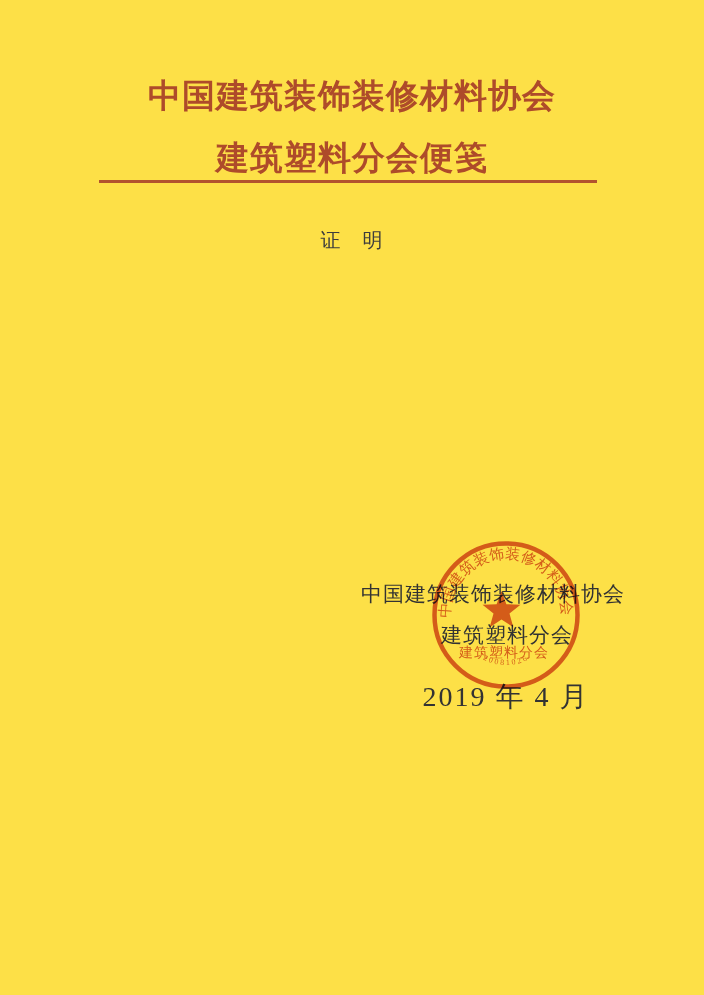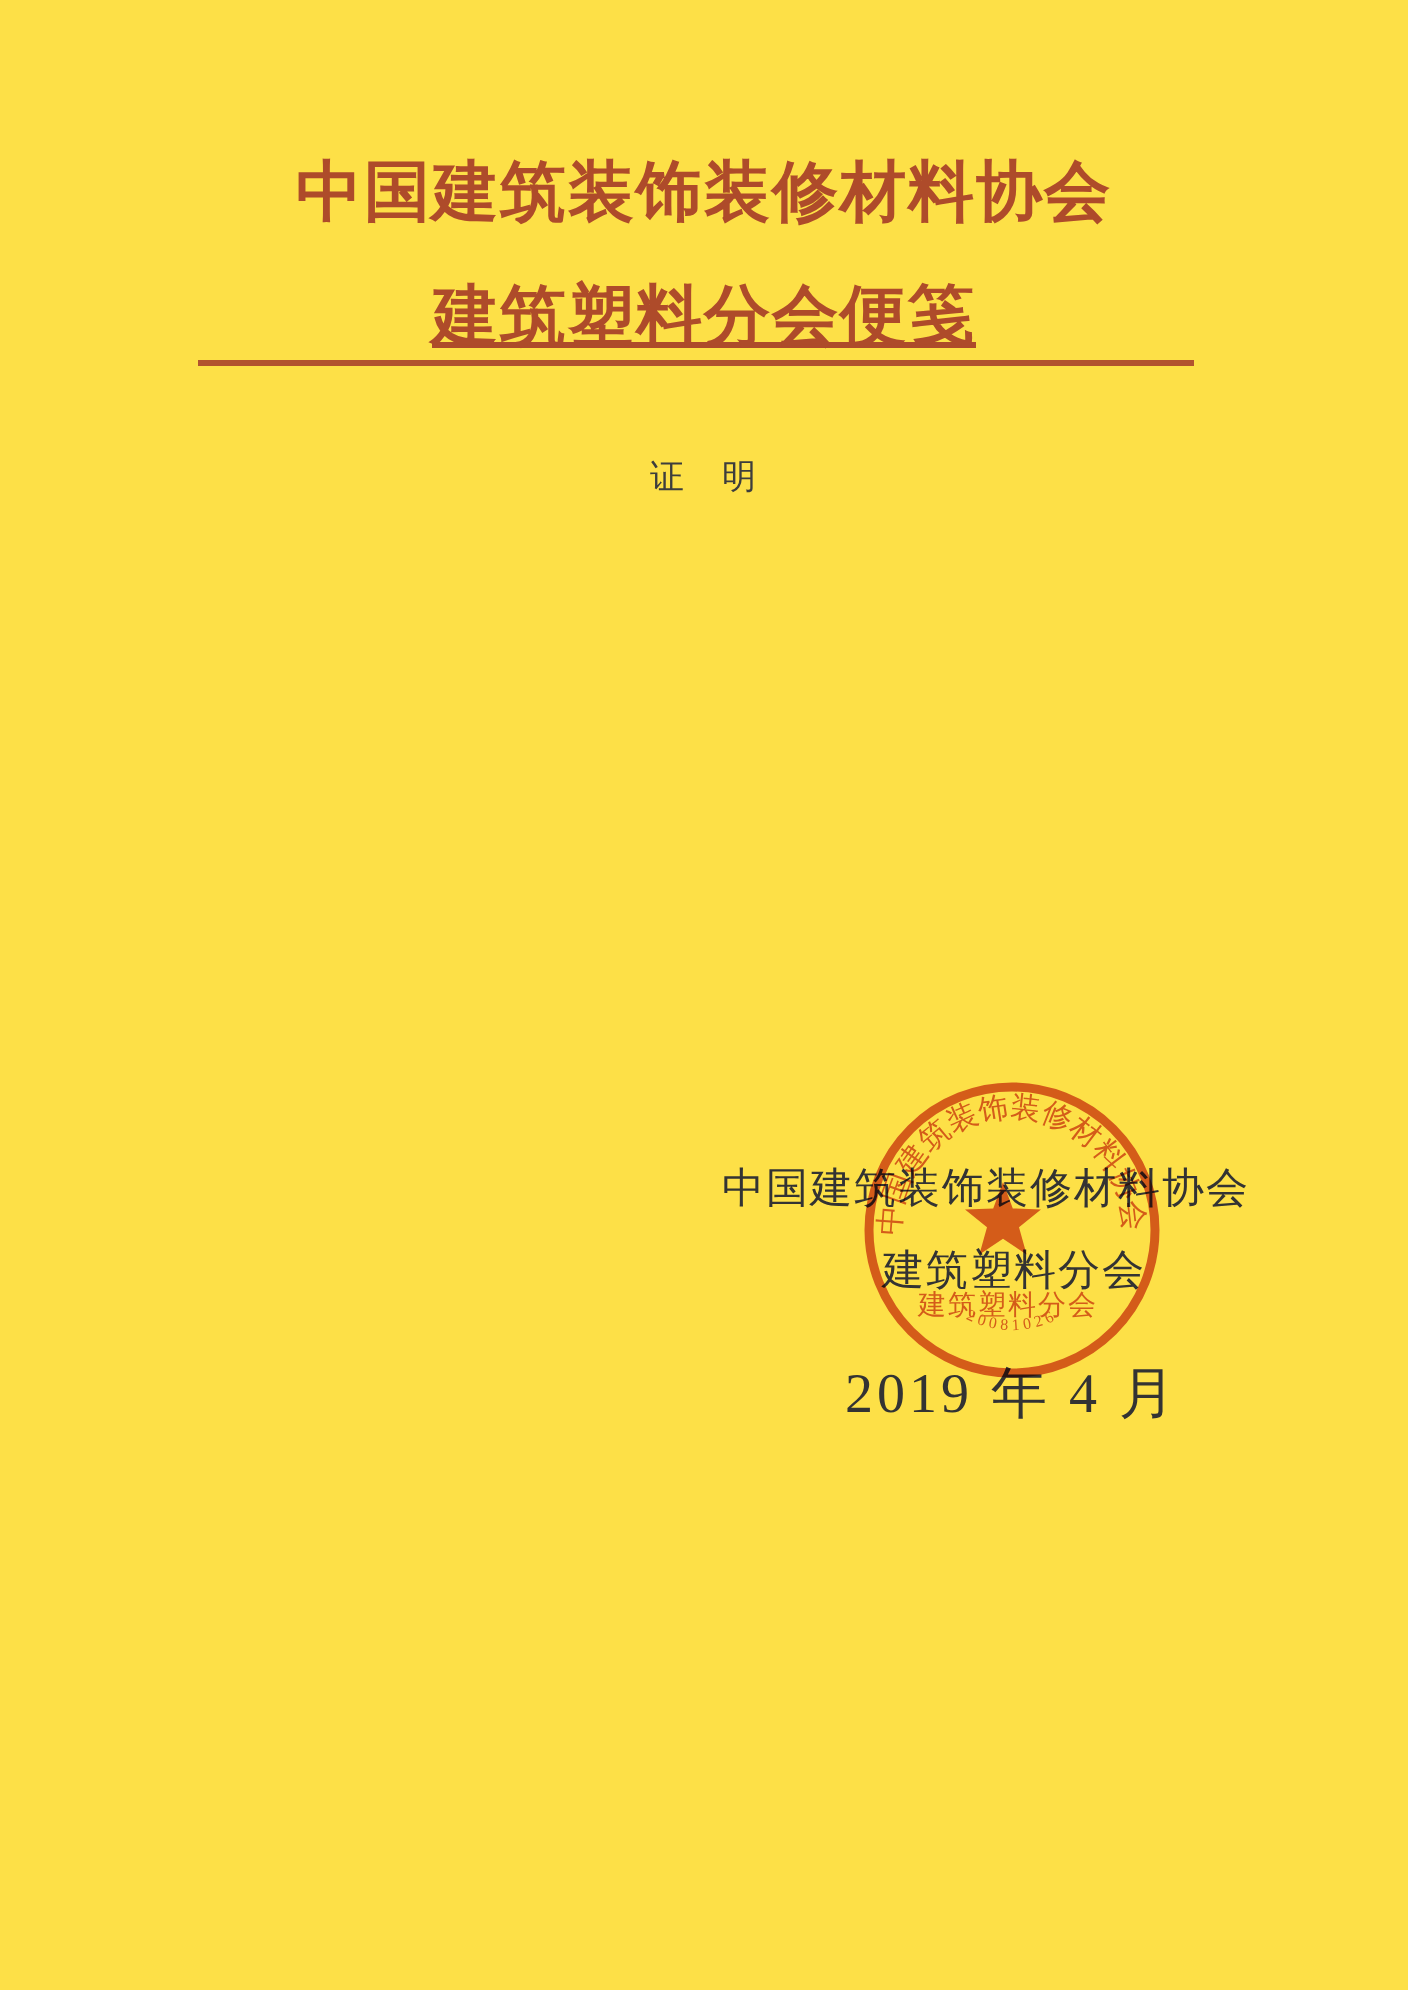--- a/index.html
+++ b/index.html
@@ -14,31 +14,31 @@
   .lh-line {
     position:absolute; left:0; width:704px;
     text-align:center;
     font-weight:bold;
     font-size:33px;
     letter-spacing:1px;
     color:#ae4b2a;
     white-space:nowrap;
   }
   .lh-line1 { top:74px; }
-  .lh-line2 { top:136px;text-decoration:underline; }
+  .lh-line2 { top:136px; }
   .lh-rule {
     position:absolute; top:180px; left:99px;
     width:498px; height:3px;
     background:#b2532e;
   }
   
   .cert-heading {
     position:absolute; top:227px; left:0; width:704px;
     text-align:center;
-    font-size:17px;
+    font-size:20px;
     color:#3d3d3d;
     letter-spacing:1px;
     white-space:nowrap;
   }
   
   .body-block {
     position:absolute; top:283px; left:84px; width:556px;
     font-size:21px;
     line-height:45px;
     color:#3f3f3f;

